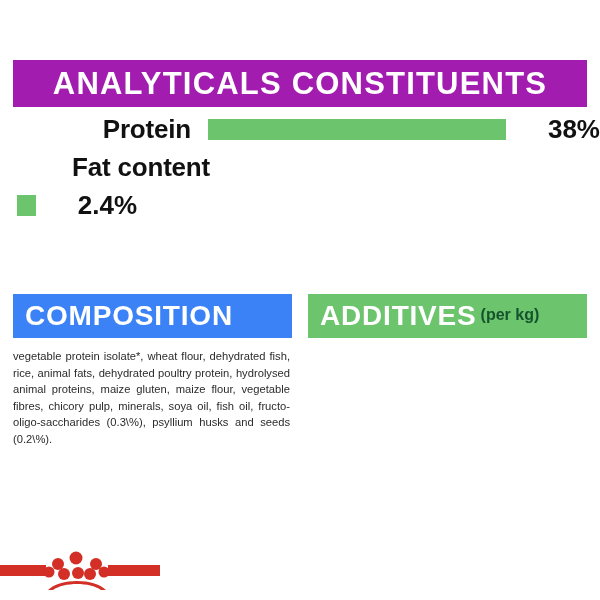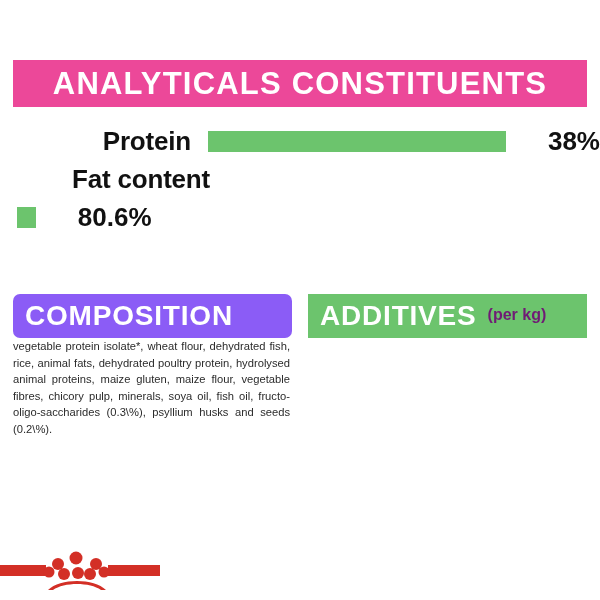--- a/index.html
+++ b/index.html
@@ -32,21 +32,21 @@
   }
 
   #nutrient-rows {
     position:absolute;
     left:0; top:116px; width:600px;
   }
   .nutrient-row {
     position:relative;
     height:38px;
     display:flex;
-    align-items:flex-end;
+    align-items:flex-start;
   }
   .nutrient-label {
     width:210px;
     text-align:right;
     font-size:26px;
     font-weight:bold;
     color:#111111;
     line-height:1;
     padding-right:0;
     letter-spacing:-0.2px;
@@ -91,80 +91,81 @@
     padding-left:12px;
   }
   .panel-header-title {
     color:#ffffff;
     font-size:28px;
     font-weight:bold;
     letter-spacing:0.8px;
     line-height:1;
   }
   .panel-header-sub {
-    color:#701a75;
+    color:#14532d;
     font-size:16px;
     font-weight:bold;
     line-height:1;
-    margin-left:11px;
+    margin-left:4px;
     padding-bottom:2px;
   }
   .panel-body {
+    padding-top:10px;
     padding-right:2px;
     font-size:11.2px;
     line-height:1.48;
     color:#2b2b2b;
     text-align:justify;
     text-justify:inter-word;
   }
 
   
   #brand-logo {
     position:absolute;
     left:0; top:545px;
     width:160px; height:48px;
   }
 </style>
 </head>
 <body>
 
 <section id="analyticals-section">
 
-  <div id="analyticals-header-bar" style="background: #ec4899;">
+  <div id="analyticals-header-bar" style="background: #a21caf;">
     <span id="analyticals-header-title">ANALYTICALS CONSTITUENTS</span>
   </div>
 
   <div id="nutrient-rows">
 
     <div class="nutrient-row">
       <div class="nutrient-label">Protein</div>
       <div class="nutrient-bar-wrap">
         <div class="nutrient-bar" id="bar-protein" style="width: 298px; background: rgb(108, 196, 109);"></div>
         <div class="nutrient-value">38%</div>
       </div>
     </div>
 
     <div class="nutrient-row">
       <div class="nutrient-label">Fat content</div>
     </div>
 
     <div class="nutrient-row">
       <div class="nutrient-bar-wrap">
         <div class="nutrient-bar" id="bar-fiber" style="width: 18.8211px; background: rgb(108, 196, 109);"></div>
-        <div class="nutrient-value">80.6%</div>
+        <div class="nutrient-value">2.4%</div>
       </div>
     </div>
 
   </div>
 </section>
 
 <section id="panels">
 
   <div class="panel" id="composition-panel">
-    <div class="panel-header-bar" style="background: #8b5cf6; border-radius: 7px;">
+    <div class="panel-header-bar" style="background: #3b82f6;">
       <span class="panel-header-title">COMPOSITION</span>
     </div>
     <div class="panel-body">vegetable protein isolate*, wheat flour, dehydrated fish, rice, animal fats, dehydrated poultry protein, hydrolysed animal proteins, maize gluten, maize flour, vegetable fibres, chicory pulp, minerals, soya oil, fish oil, fructo-oligo-saccharides (0.3\%), psyllium husks and seeds (0.2\%).</div>
   </div>
 
   <div class="panel" id="additives-panel">
     <div class="panel-header-bar" style="background: rgb(108, 196, 109);">
       <span class="panel-header-title">ADDITIVES</span>
       <span class="panel-header-sub">(per kg)</span>
     </div>

